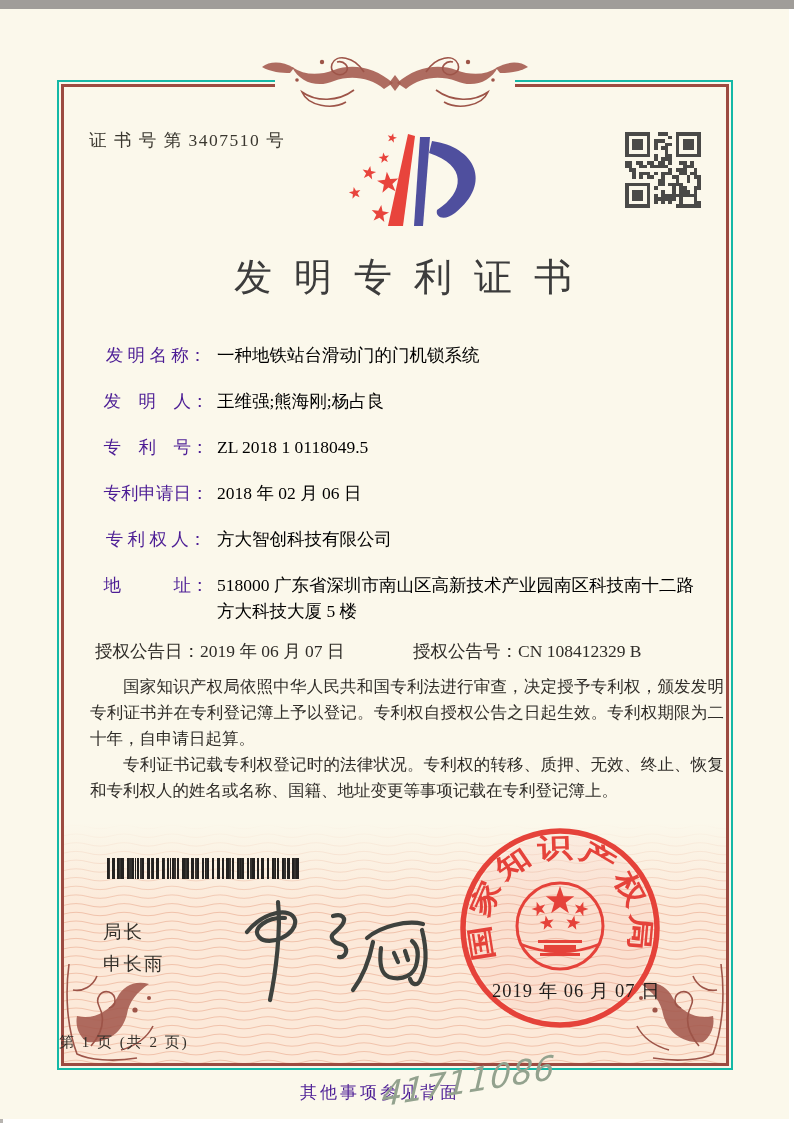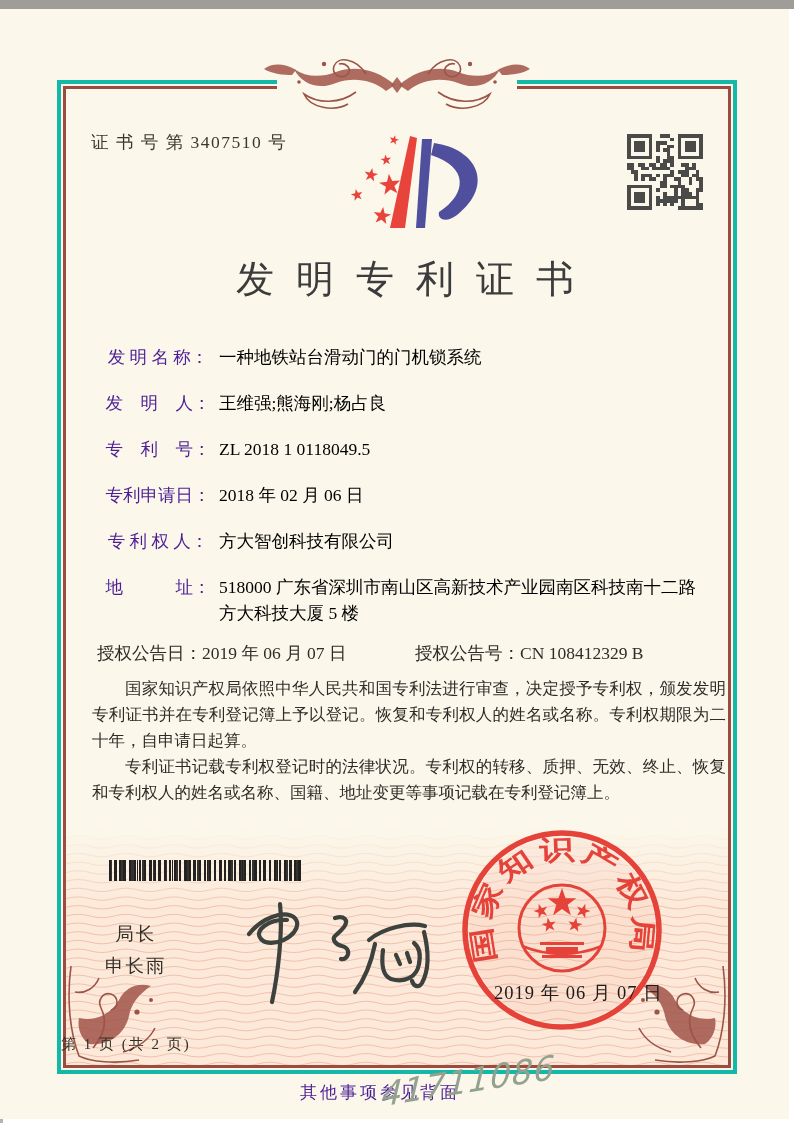--- a/index.html
+++ b/index.html
@@ -3,21 +3,21 @@
 <meta charset="utf-8">
 <style>
   html,body{margin:0;padding:0;}
   body{width:794px;height:1123px;background:#ffffff;font-family:"Liberation Serif","DejaVu Serif",serif;color:#2f2c28;}
   .stage{position:relative;width:794px;height:1123px;overflow:hidden;background:#fff;}
   .scan-top{position:absolute;left:0;top:0;width:100%;height:9px;background:#a09d99;}
   .scan-left{position:absolute;left:0;top:560px;width:3px;height:563px;background:#b7b4b0;}
   .paper{position:absolute;left:0;top:9px;width:789px;height:1110px;background:#fbf8eb;}
 
   
-  .frame{position:absolute;left:57px;top:71px;width:672px;height:986px;border:4px solid #14b8a6;}
+  .frame{position:absolute;left:57px;top:71px;width:672px;height:986px;border:2px solid #14b8a6;}
   .frame-inner{position:absolute;inset:2px;border:3px solid #9c4b41;pointer-events:none;z-index:2;}
 
   
   .waves{position:absolute;left:5px;right:5px;bottom:5px;height:240px;overflow:hidden;z-index:0;background:#fce9d9;}
   .waves svg{display:block;width:100%;height:100%;}
   .waves path{stroke:#f1c3ac;stroke-width:1;fill:none;}
   .wave-fade{position:absolute;left:0;top:0;width:100%;height:84px;background:linear-gradient(#fbf8eb,rgba(251,248,235,0));}
 
   .content{position:absolute;inset:0;z-index:3;}
 
@@ -39,21 +39,21 @@
 
   .paras{position:absolute;left:31px;top:592px;width:634px;font-size:16.5px;line-height:26px;text-align:justify;}
   .paras p{margin:0;text-indent:2em;}
 
   .barcode{position:absolute;left:48px;top:776px;width:192px;height:21px;
     background:
       repeating-linear-gradient(90deg,#23211f 0 2px,rgba(0,0,0,0) 2px 5px),
       repeating-linear-gradient(90deg,#23211f 0 1px,rgba(0,0,0,0) 1px 7px),
       repeating-linear-gradient(90deg,#35322f 0 3px,rgba(0,0,0,0) 3px 11px);}
 
-  .director{position:absolute;left:44px;top:834px;font-size:18.5px;line-height:32px;letter-spacing:2px;color:#33302a;text-align:center;}
+  .director{position:absolute;left:44px;top:834px;font-size:18.5px;line-height:32px;letter-spacing:2px;color:#33302a;}
 
   .signature{position:absolute;left:162px;top:792px;width:232px;height:140px;z-index:4;}
   .signature path{stroke:#3e423e;fill:none;stroke-linecap:round;stroke-linejoin:round;}
 
   .seal{position:absolute;left:395px;top:740px;width:212px;height:212px;z-index:4;}
   .seal .ink{fill:#e5423a;}
   .seal .ring{fill:none;stroke:#e5423a;}
   .seal-date{position:absolute;left:433px;top:896px;z-index:5;font-size:18.5px;letter-spacing:1px;color:#1e1c1a;white-space:nowrap;}
 
   .page-footer{position:absolute;left:0;top:951px;width:100%;text-align:left;font-size:15px;letter-spacing:2px;color:#33302a;}
@@ -348,21 +348,21 @@
             <span class="val">518000 广东省深圳市南山区高新技术产业园南区科技南十二路方大科技大厦 5 楼</span>
           </div>
           </div>
 
         <div class="fields grant" style="top:556px;">
           <span><span>授权公告日：</span><span>2019 年 06 月 07 日</span></span>
           <span class="col2"><span>授权公告号：</span><span>CN 108412329 B</span></span>
         </div>
 
         <div class="paras">
-          <p>国家知识产权局依照中华人民共和国专利法进行审查，决定授予专利权，颁发发明专利证书并在专利登记簿上予以登记。恢复和专利权人的姓名或名称。专利权期限为二十年，自申请日起算。</p>
+          <p>国家知识产权局依照中华人民共和国专利法进行审查，决定授予专利权，颁发发明专利证书并在专利登记簿上予以登记。专利权自授权公告之日起生效。专利权期限为二十年，自申请日起算。</p>
           <p>专利证书记载专利权登记时的法律状况。专利权的转移、质押、无效、终止、恢复和专利权人的姓名或名称、国籍、地址变更等事项记载在专利登记簿上。</p>
         </div>
 
         <div class="barcode"></div>
 
         <div class="director">
           <div>局长</div>
           <div>申长雨</div>
         </div>
 

